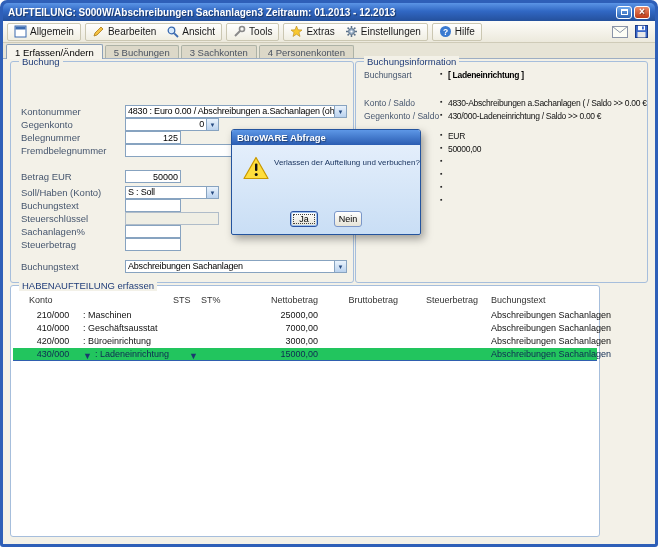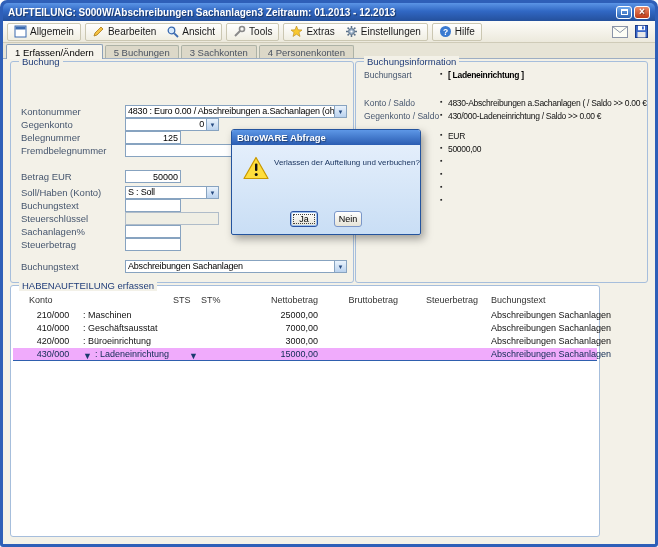--- a/index.html
+++ b/index.html
@@ -111,21 +111,21 @@
   .c-kontonum { left:16px; width:48px; text-align:center; }
   .c-name { left:70px; }
   .c-sts { left:160px; width:22px; }
   .c-stp { left:188px; width:24px; }
   .c-netto { left:225px; width:80px; text-align:right; }
   .c-brutto { left:305px; width:80px; text-align:right; }
   .c-steuer { left:385px; width:80px; text-align:right; }
   .c-text { left:478px; }
   .trow { position:absolute; left:2px; right:2px; height:13px; color:#111; cursor:default; }
   .trow span { top:1px; }
-  .trow.selected { background:#f0abfc; border-bottom:1px solid #2F5FAE; color:#0E2A52; }
+  .trow.selected { background:#22c55e; border-bottom:1px solid #2F5FAE; color:#0E2A52; }
   .trow.selected .c-name { left:82px; }
   .arr { font-size:6px; color:#1A3A6E; }
   .arr.a1 { left:70px; top:3px; }
   .arr.a2 { left:176px; top:3px; }
 </style>
 </head>
 <body>
 
 <div class="window">
 

